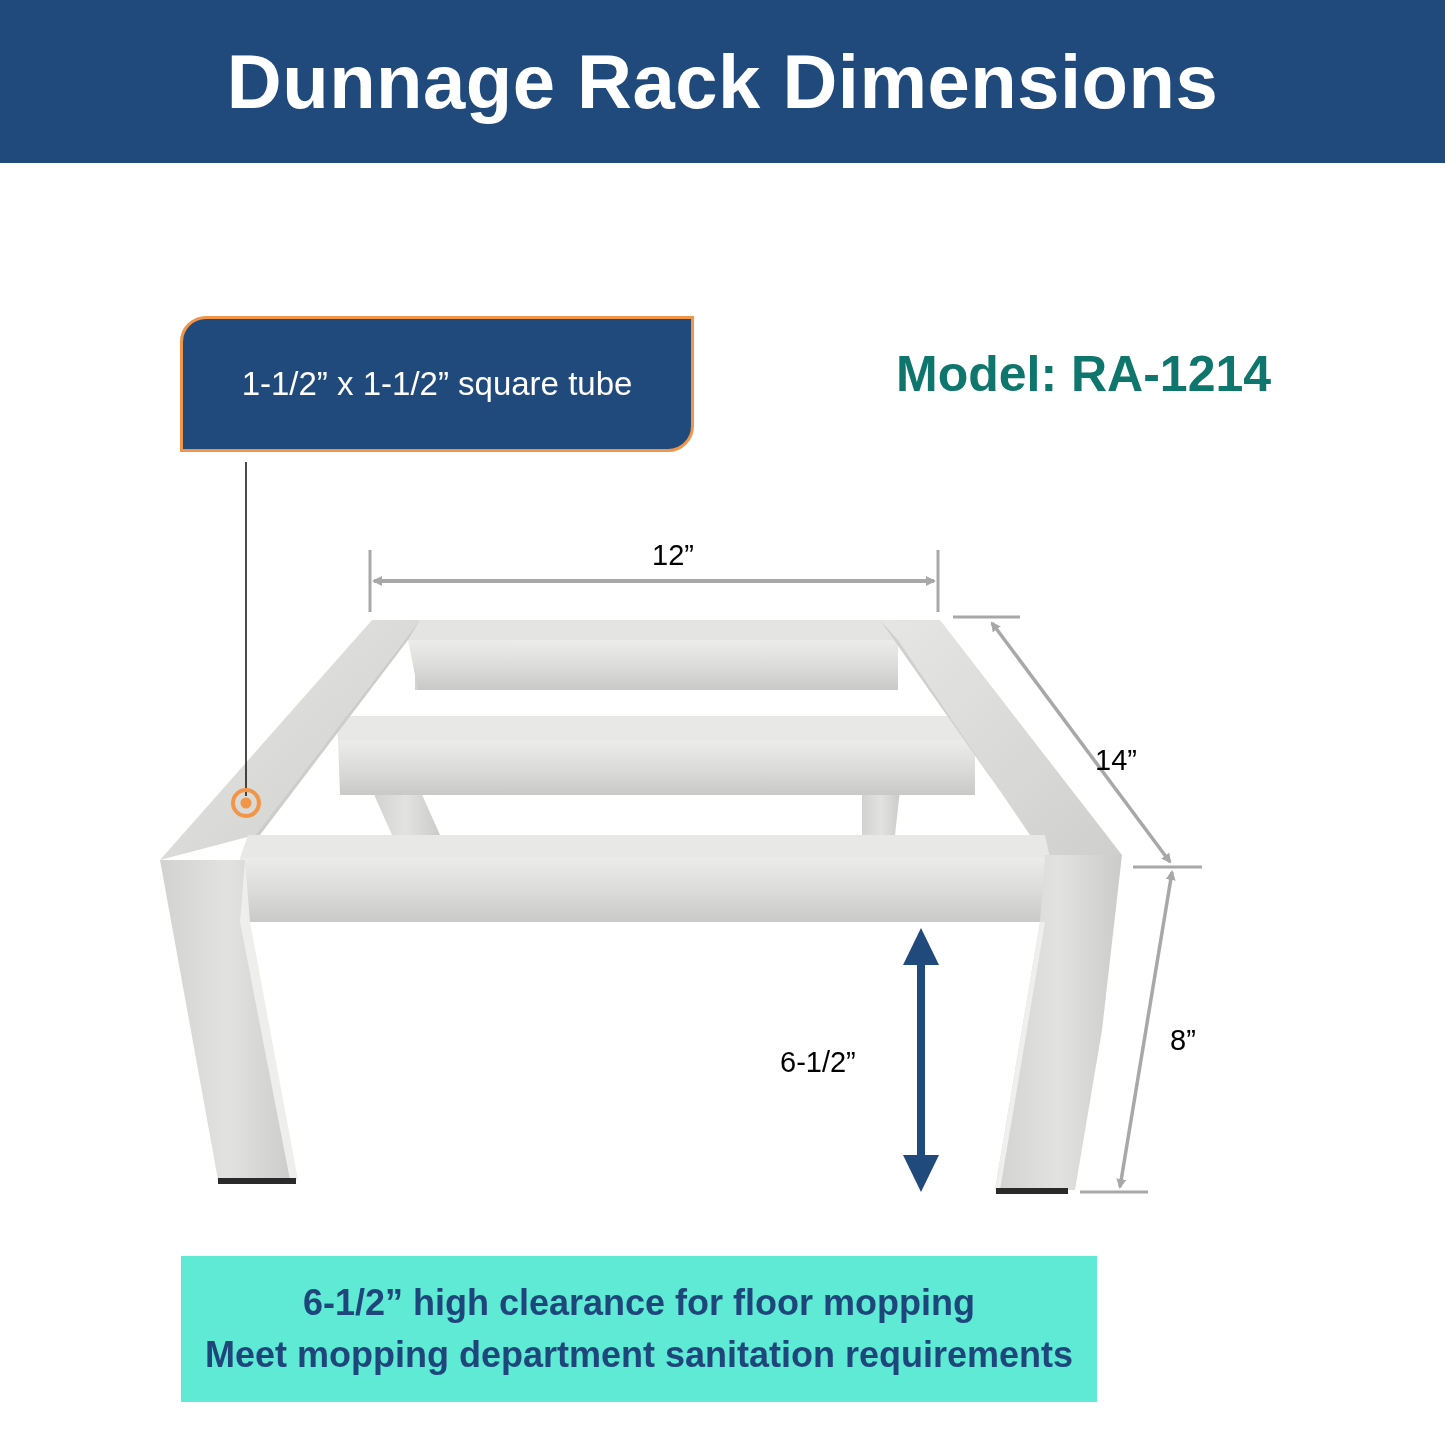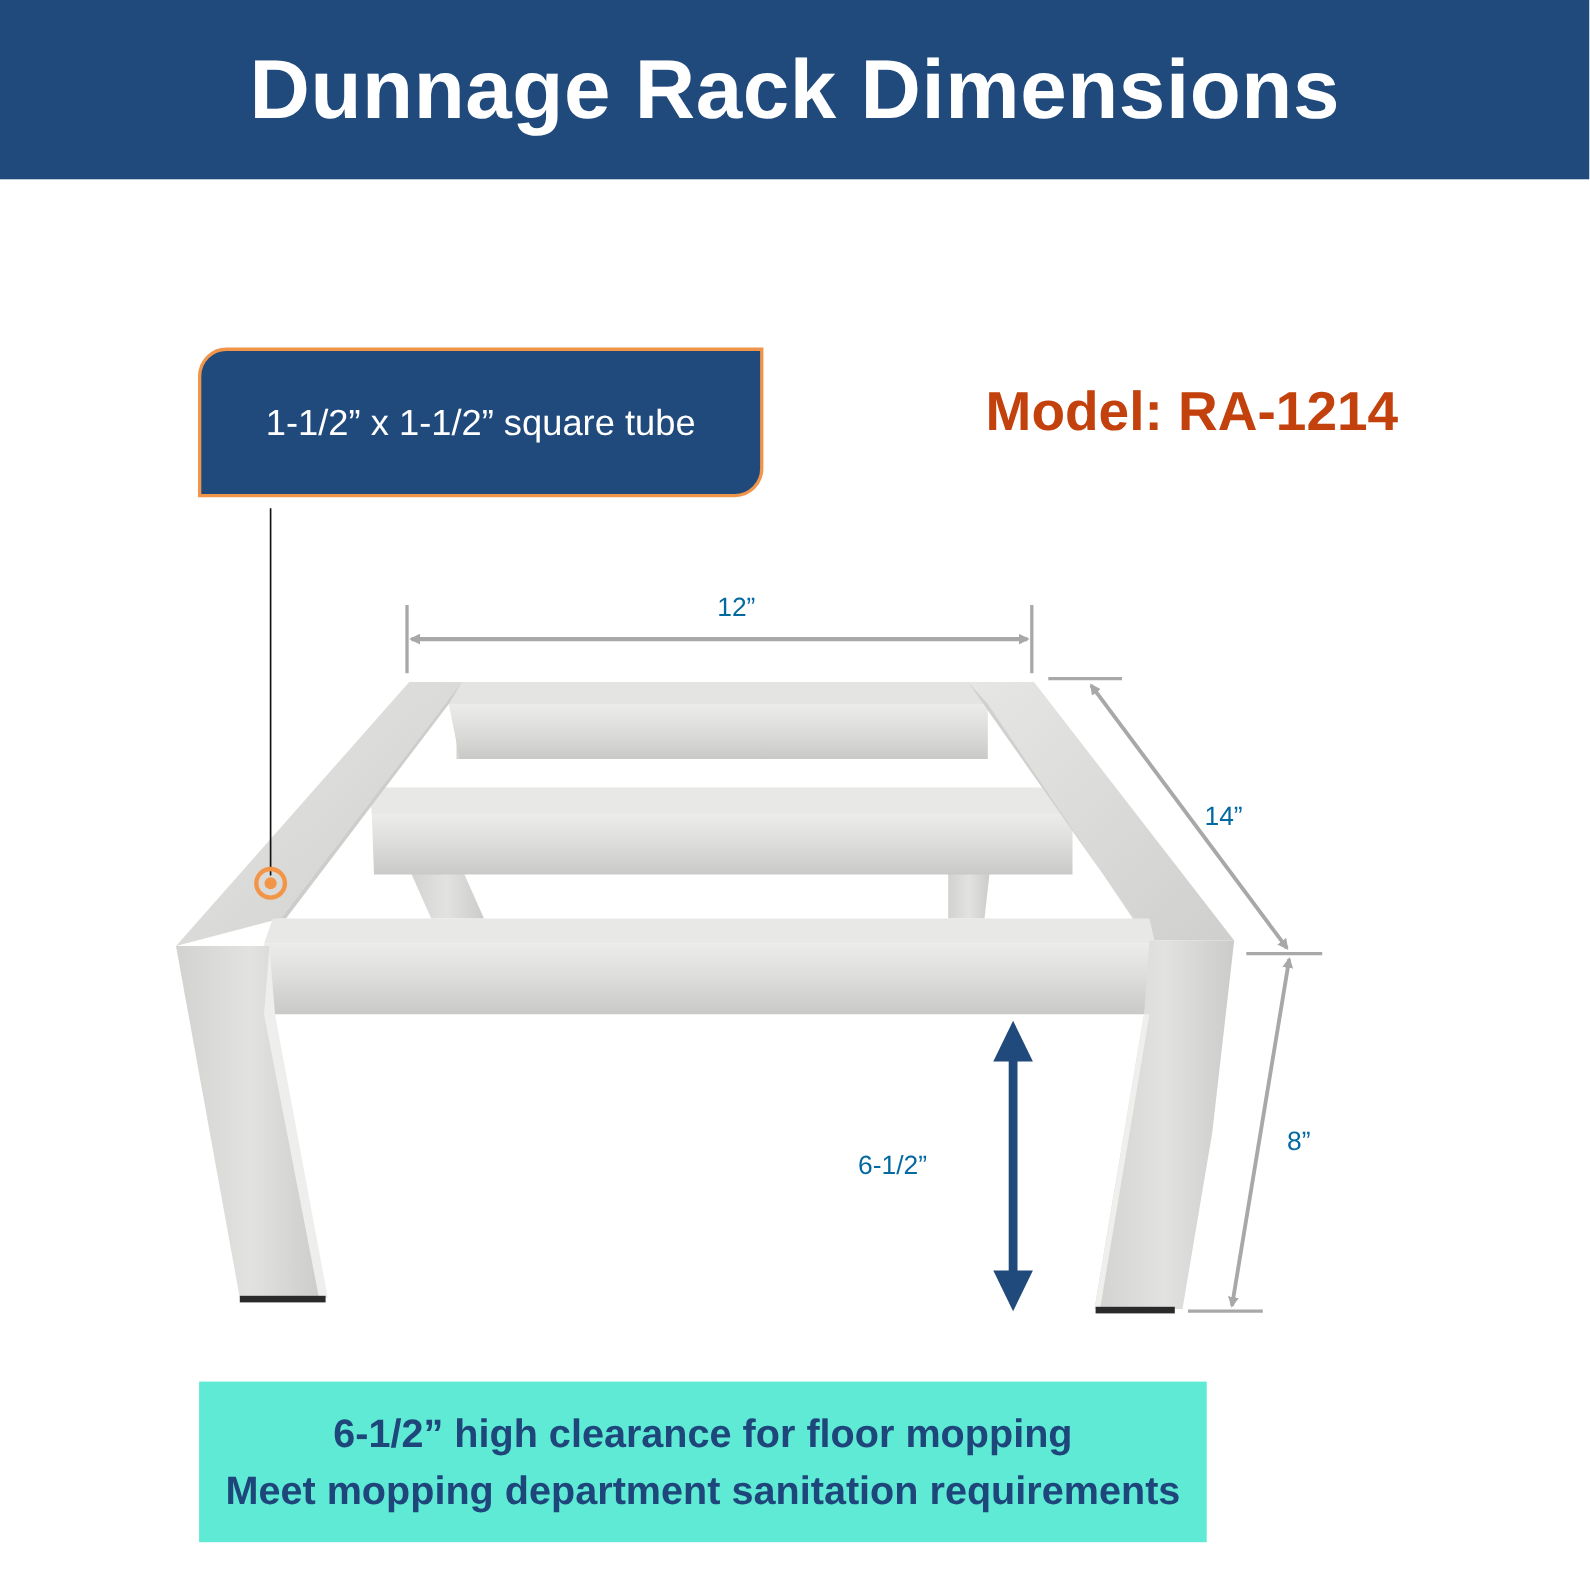--- a/index.html
+++ b/index.html
@@ -1,21 +1,21 @@
 <!DOCTYPE html>
 <html><head>
 <meta charset="utf-8">
 <style>
   html, body { margin:0; padding:0; background:#ffffff; }
   body { width:1445px; height:1445px; position:relative; overflow:hidden; font-family:"Liberation Sans", "DejaVu Sans", sans-serif; }
   .header { position:absolute; left:0; top:0; width:1445px; height:163px; background:#20497c; display:flex; align-items:center; justify-content:center; }
   .header h1 { margin:0; color:#ffffff; font-size:76px; font-weight:bold; letter-spacing:0.5px; }
   .callout { position:absolute; left:180px; top:316px; width:514px; height:136px; background:#20497c; border:3px solid #f0954a; border-radius:26px 0 26px 0; box-sizing:border-box; display:flex; flex-direction:row; align-items:center; justify-content:center; color:#ffffff; font-size:33px; line-height:48px; }
-  .model { position:absolute; left:896px; top:345px; color:#c2410c; font-size:50px; font-weight:bold; }
-  .dim-label { position:absolute; color:#0369a1; font-size:24px; }
+  .model { position:absolute; left:896px; top:345px; color:#0f766e; font-size:50px; font-weight:bold; }
+  .dim-label { position:absolute; color:#000000; font-size:29px; }
   .banner { position:absolute; left:181px; top:1256px; width:916px; height:146px; background:#5eead4; display:flex; flex-direction:column; align-items:center; justify-content:center; color:#1f467a; font-size:36px; font-weight:bold; line-height:52px; }
   svg.art { position:absolute; left:0; top:0; }
 </style>
 </head>
 <body>
 
 <div class="header">
   <h1>Dunnage Rack Dimensions</h1>
 </div>
 
@@ -114,20 +114,20 @@
   </g>
 </svg>
 
 <div class="callout">
   <span>1-1/2” x 1-1/2” square tube</span>
 </div>
 
 <div class="model">Model: RA-1214</div>
 
 <div class="dim-label" style="left:652px; top:539px;">12”</div>
-<div class="dim-label" style="left:1095px; top:729px;">14”</div>
+<div class="dim-label" style="left:1095px; top:744px;">14”</div>
 <div class="dim-label" style="left:1170px; top:1024px;">8”</div>
 <div class="dim-label" style="left:780px; top:1046px;">6-1/2”</div>
 
 <div class="banner">
   <span>6-1/2” high clearance for floor mopping</span>
   <span>Meet mopping department sanitation requirements</span>
 </div>
 
 </body></html>

